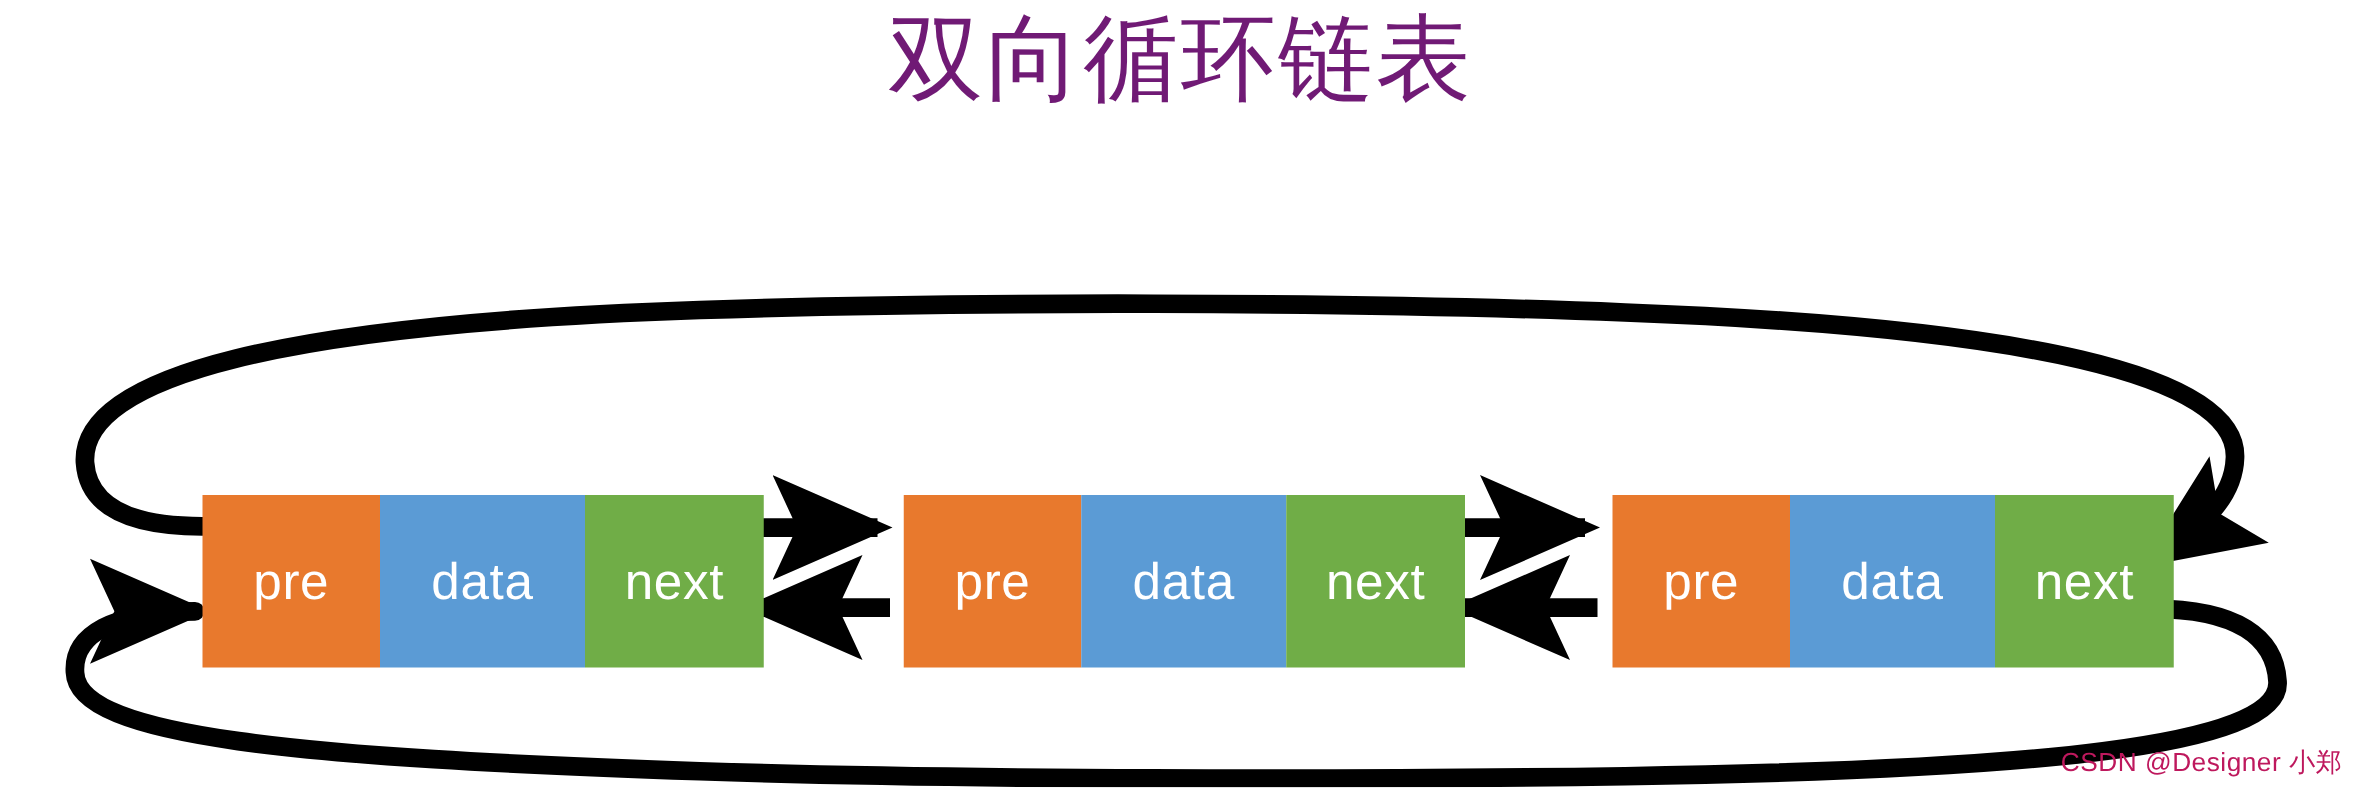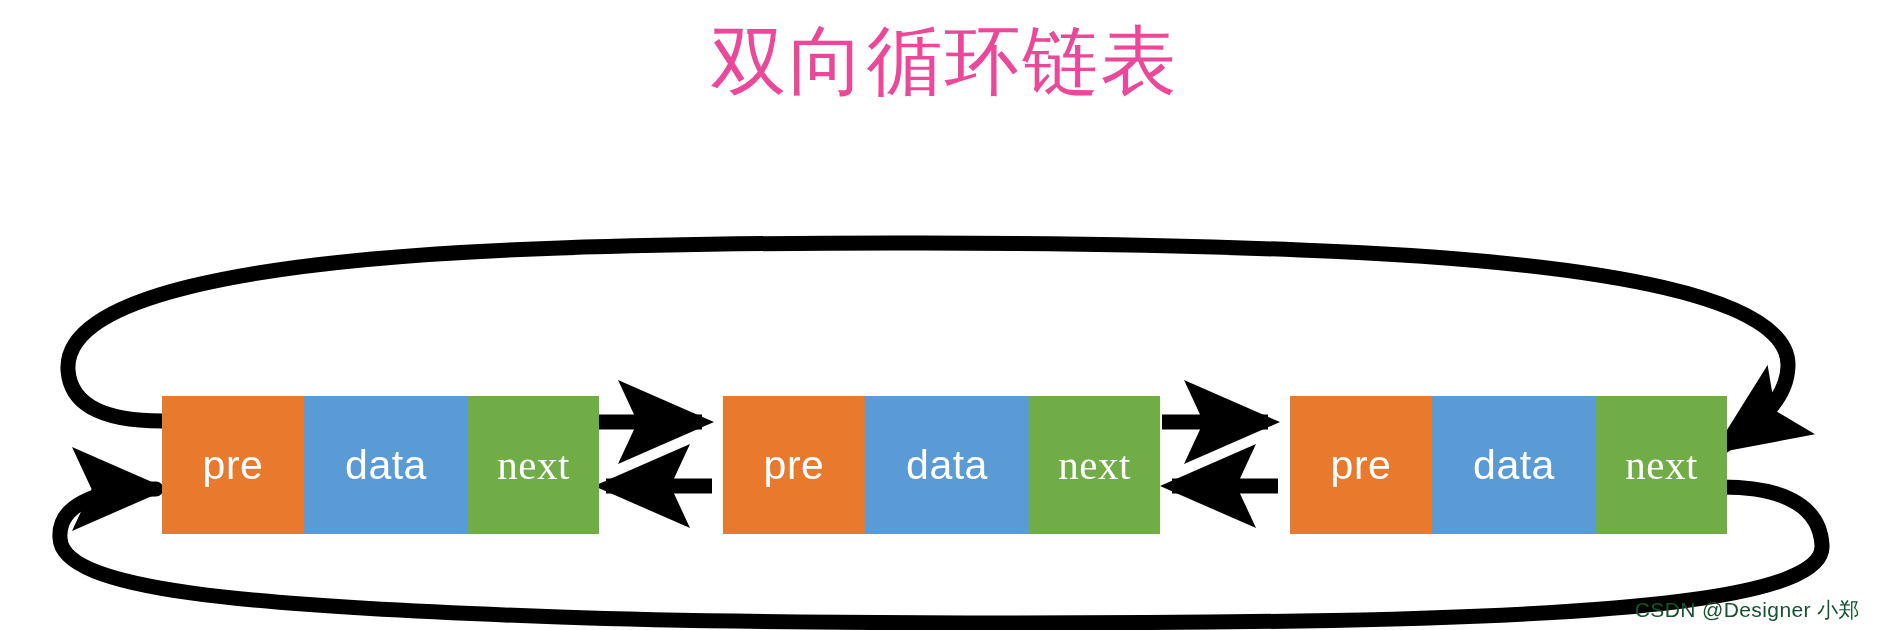--- a/index.html
+++ b/index.html
@@ -16,28 +16,28 @@
     width: 1889px;
     height: 630px;
     background: #ffffff;
     overflow: hidden;
   }
 
   
   #diagram-title {
     position: absolute;
     left: 0;
-    top: 18px;
+    top: 4px;
     width: 1889px;
     text-align: center;
     font-size: 76px;
     line-height: 1.12;
     font-weight: 400;
     letter-spacing: 2px;
-    color: #ec4899;
+    color: #701a75;
     font-family: "DejaVu Sans", "Liberation Sans", sans-serif;
     white-space: nowrap;
   }
 
   
   #arrow-layer {
     position: absolute;
     left: 0;
     top: 0;
     width: 1889px;
@@ -59,29 +59,29 @@
     color: #ffffff;
     font-size: 41px;
     font-weight: 400;
     letter-spacing: 0.5px;
     height: 100%;
     box-sizing: border-box;
     user-select: none;
   }
   .cell-pre  { width: 142px; }
   .cell-data { width: 164px; }
-  .cell-next { width: 131px; font-family: Liberation Serif, serif; }
+  .cell-next { width: 143px; }
 
   
   #watermark {
     position: absolute;
-    right: 29px;
+    right: 15px;
     bottom: 6px;
     font-size: 21px;
-    color: #14532d;
+    color: #be185d;
     letter-spacing: 0.4px;
     font-family: "Liberation Sans", "DejaVu Sans", sans-serif;
     white-space: nowrap;
     user-select: none;
   }
 </style>
 </head>
 <body>
 
 <div id="canvas">

